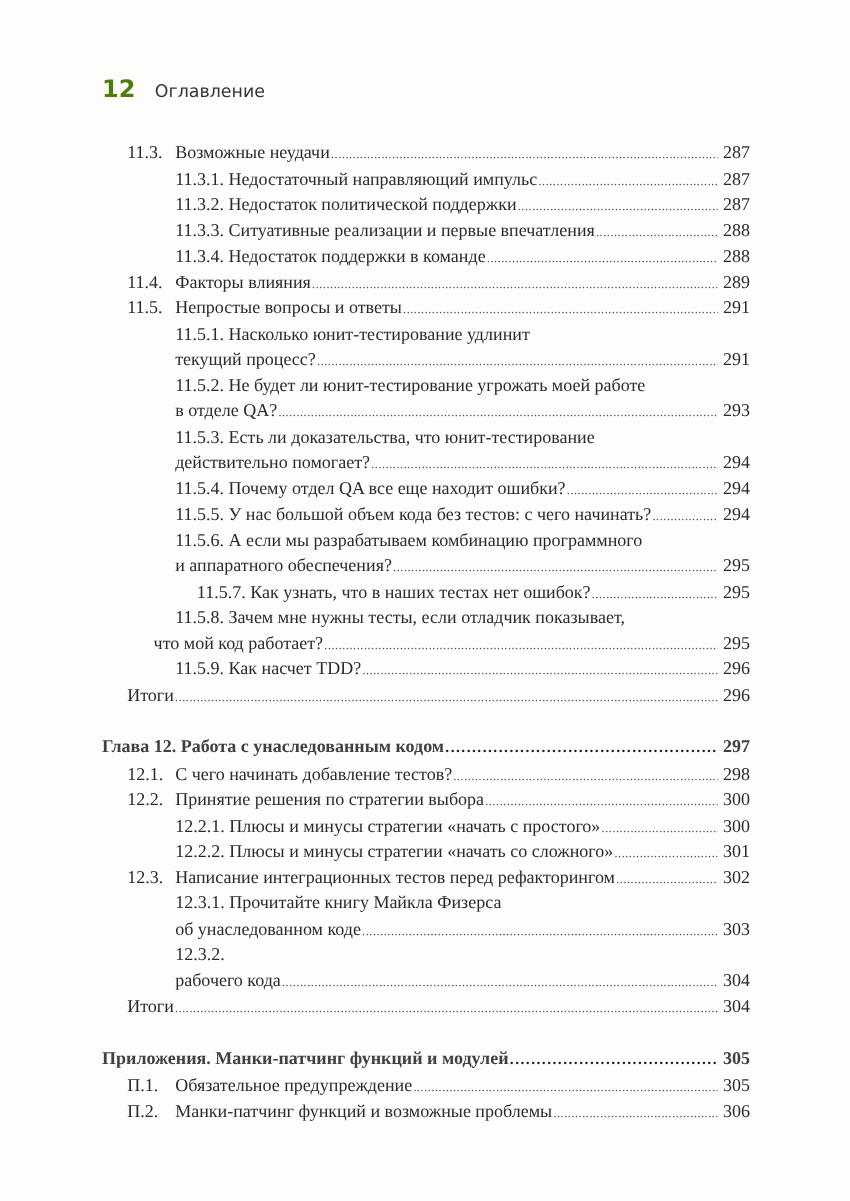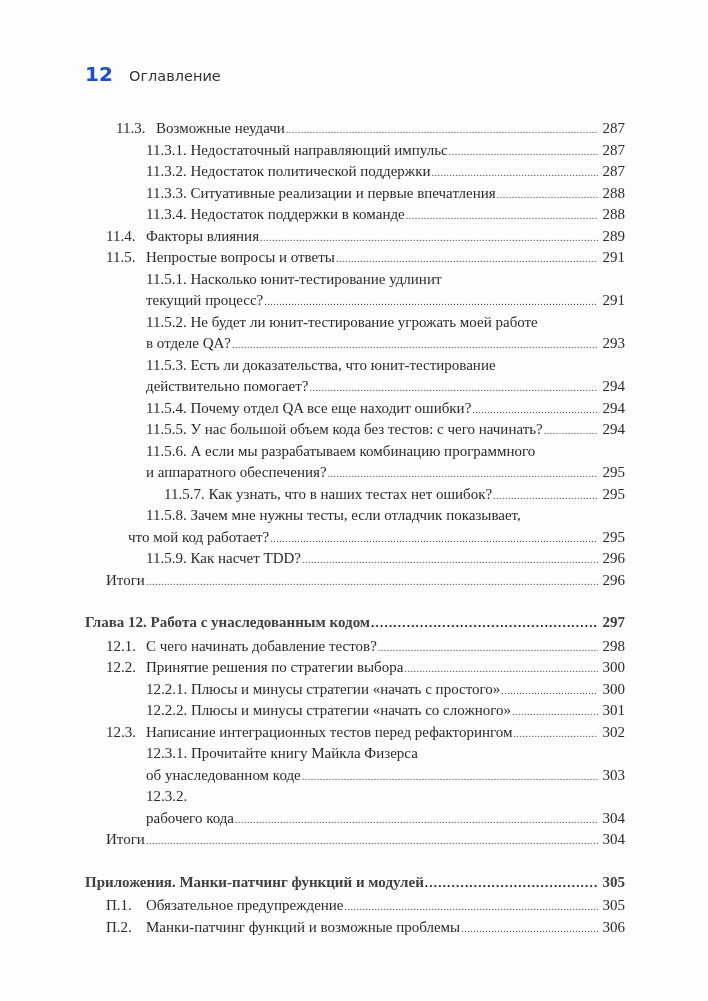--- a/index.html
+++ b/index.html
@@ -1,20 +1,20 @@
 <!DOCTYPE html>
 <html><head>
 <meta charset="utf-8">
 <style>
   html, body { margin:0; padding:0; }
   body { width:708px; height:1001px; background:#fdfdfb; position:relative; overflow:hidden;
          font-family:"Liberation Serif","DejaVu Serif",serif; color:#2a2a2a; }
   .header { position:absolute; top:62px; left:85px; height:24px; display:flex; align-items:baseline;
             font-family:"DejaVu Sans","Liberation Sans",sans-serif; }
-  .header .pnum { font-weight:bold; font-size:20px; color:#1d4ed8; width:44px; }
+  .header .pnum { font-weight:bold; font-size:20px; color:#4d7c0f; width:44px; }
   .header .ptitle { font-size:14.5px; color:#333; }
   .toc { position:absolute; top:118px; left:0; width:708px; }
   .row { position:absolute; left:0; right:83px; height:21px; font-size:15px; line-height:21px; }
   .line { position:absolute; display:flex; align-items:baseline; right:0; white-space:nowrap; }
   .line .num { display:inline-block; }
   .line .txt { white-space:nowrap; }
   .line .dots { flex:1; overflow:hidden; white-space:nowrap; margin:0 1px; color:#444; font-size:10px; letter-spacing:0.5px; }
   .line .dots::before { content:"........................................................................................................................................................................................................................"; }
   .line .pg { text-align:right; min-width:26px; }
   .line.first { right:auto; }
@@ -24,21 +24,21 @@
 </head>
 <body>
 
 <div class="header">
   <span class="pnum">12</span>
   <span class="ptitle">Оглавление</span>
 </div>
 
 <div class="toc" id="toc">
     <div>
-      <div class="row" style="top: 0px; margin-left: 10px;">
+      <div class="row" style="top: 0px;">
         <div class="line" style="left: 106px;">
           <span class="num" style="width: 40px;">11.3.</span>
           <span class="txt">Возможные неудачи</span>
           <span class="dots"></span>
           <span class="pg">287</span>
         </div>
       </div>
     </div>
     <div>
       <div class="row" style="top: 21.5px;">

